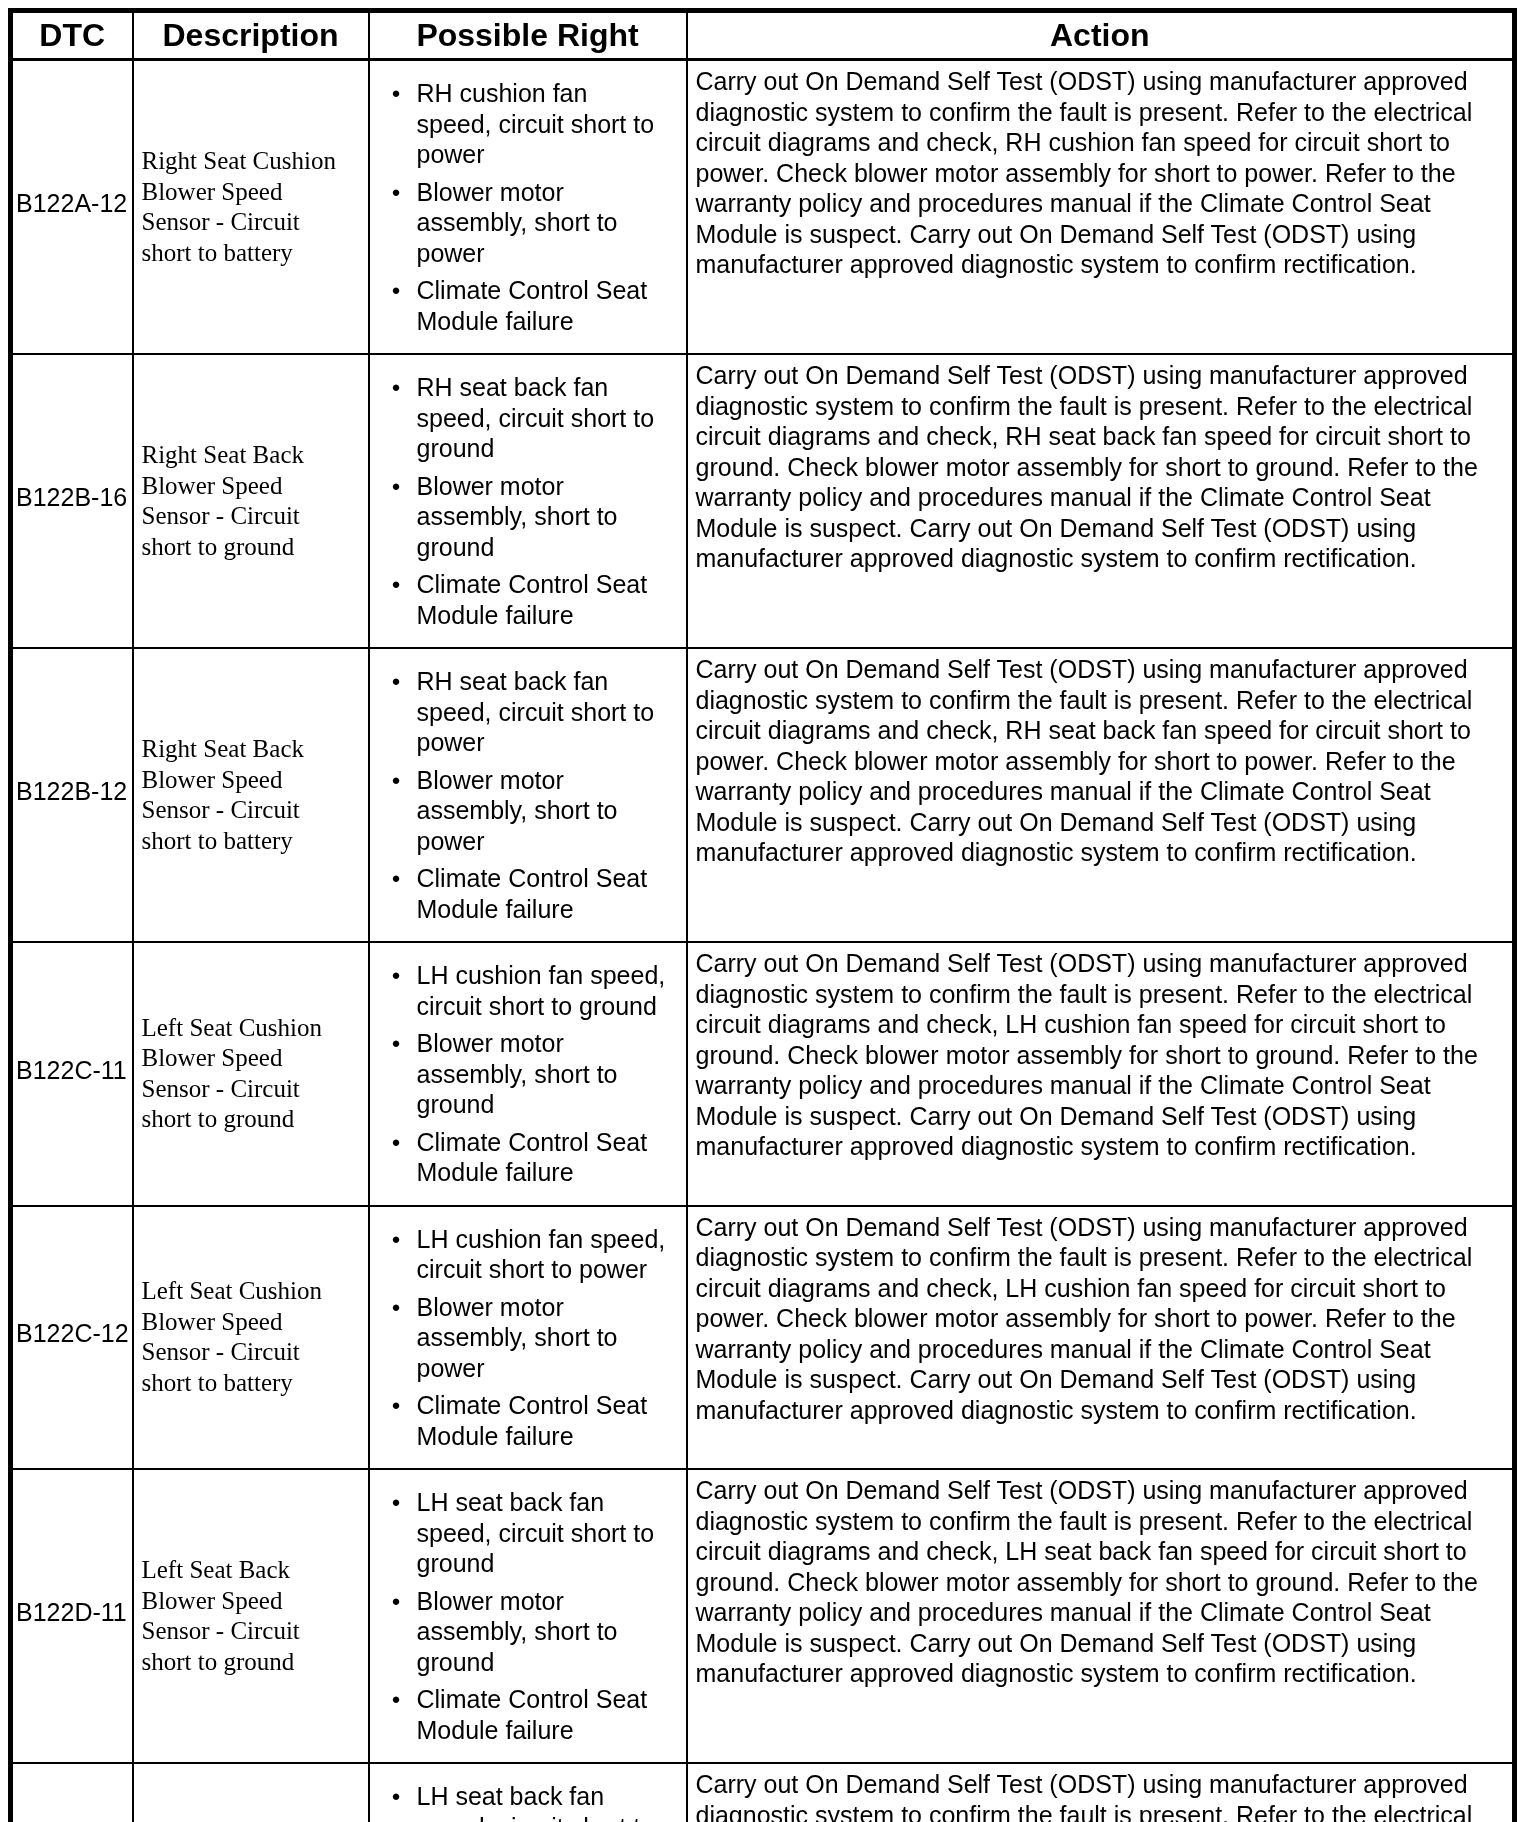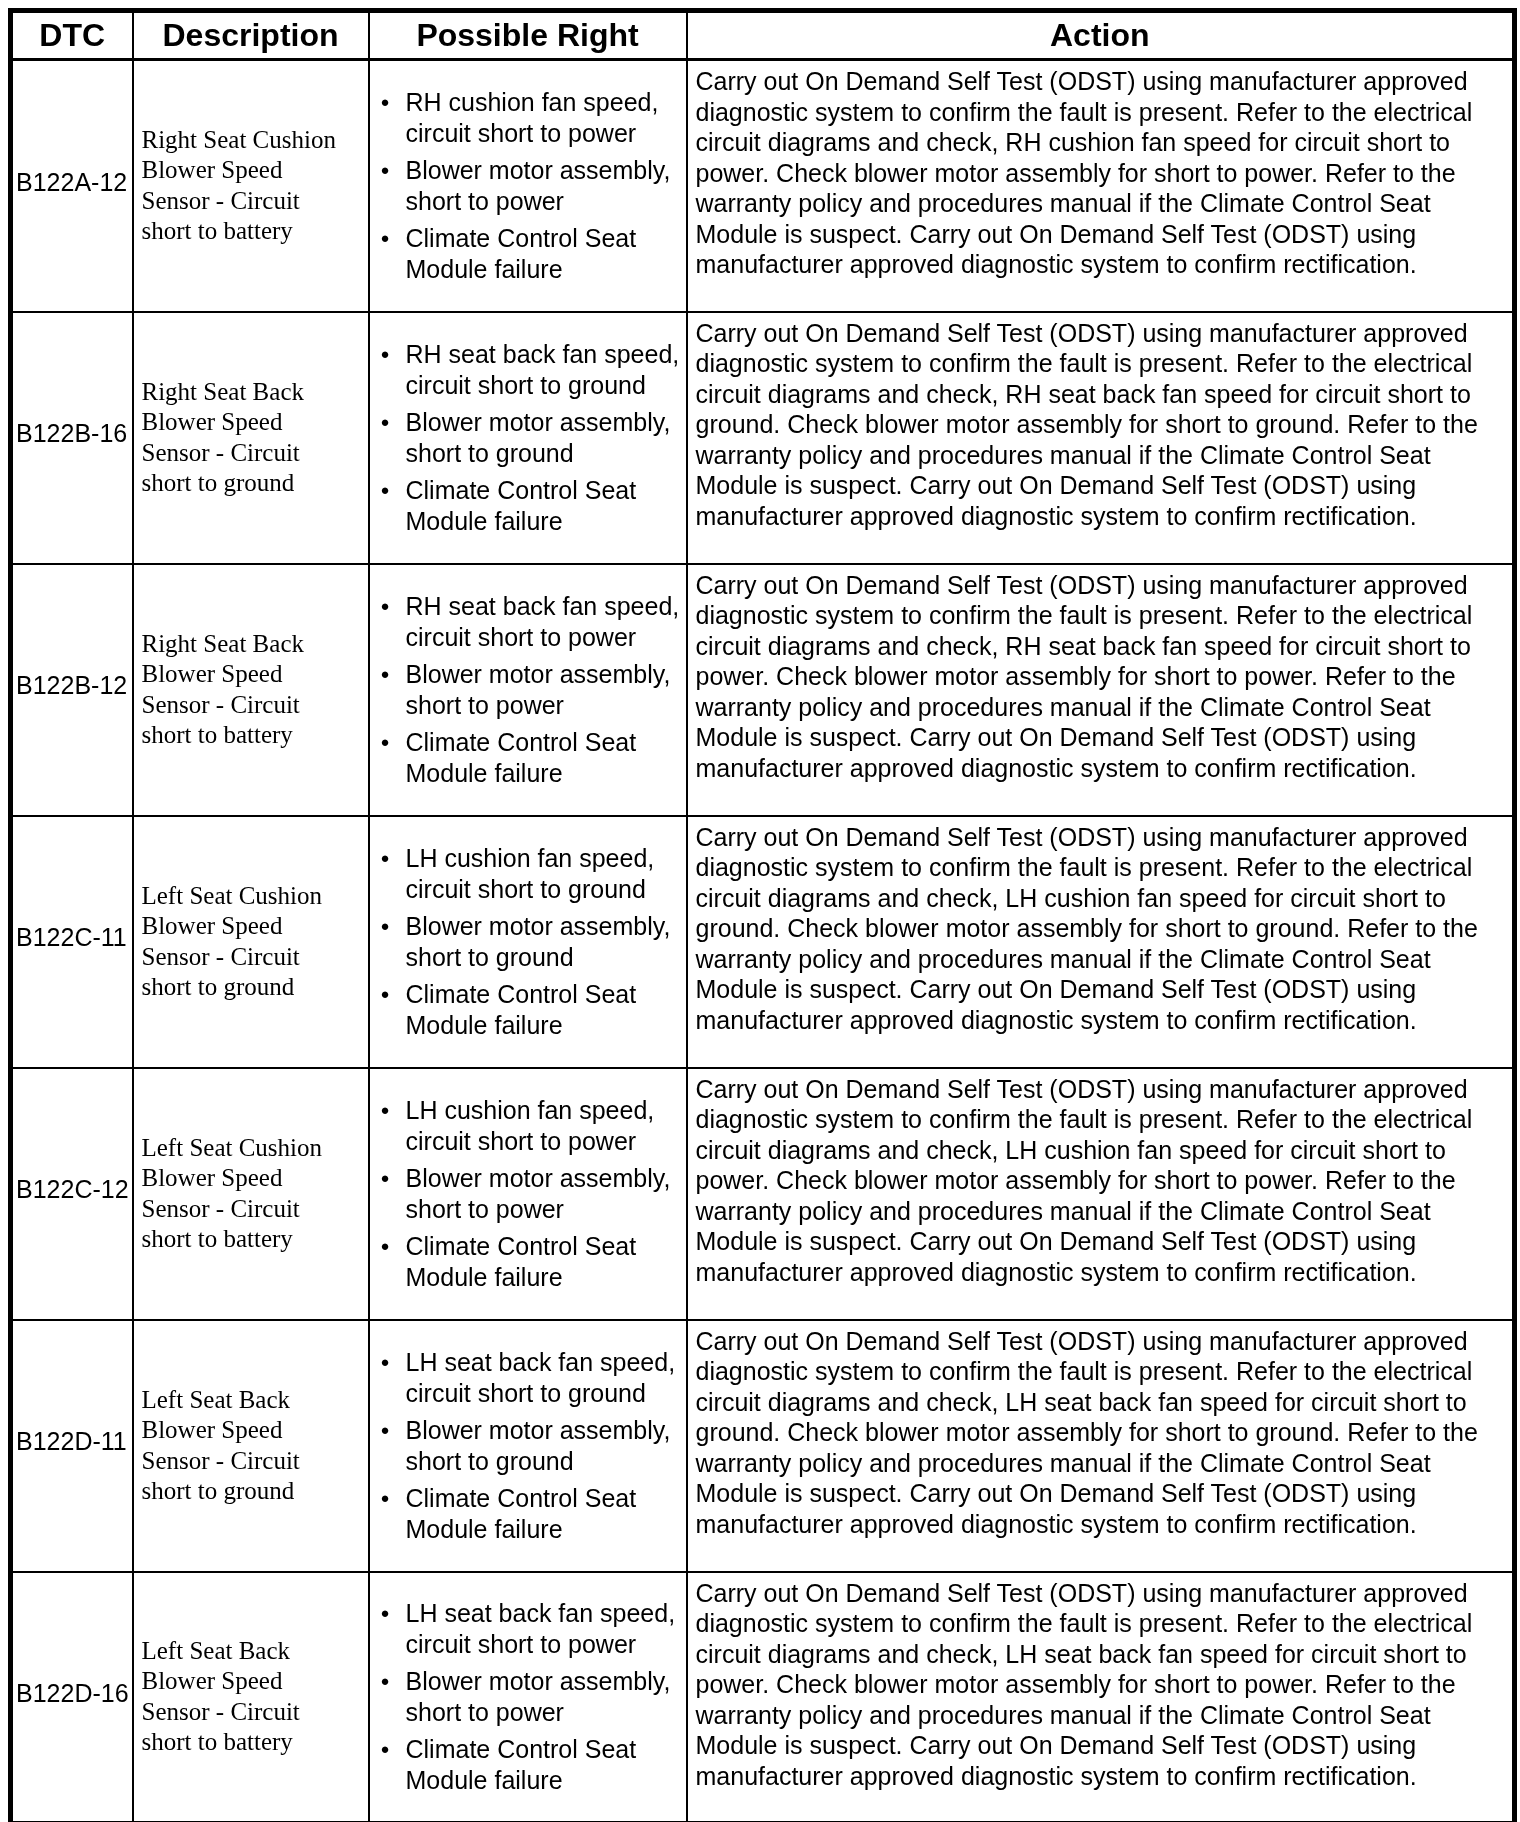--- a/index.html
+++ b/index.html
@@ -56,21 +56,21 @@
     padding: 6px 6px 6px 10px;
     vertical-align: middle;
   }
   td.action {
     vertical-align: top;
     padding: 5px 10px 5px 8px;
   }
 
   ul.cause-list {
     list-style: none;
-    margin: 0;
+    margin: 11px;
     padding: 0;
   }
   li.cause {
     position: relative;
     padding-left: 26px;
     margin: 7px 0;
   }
   li.cause::before {
     content: "●";
     position: absolute;

